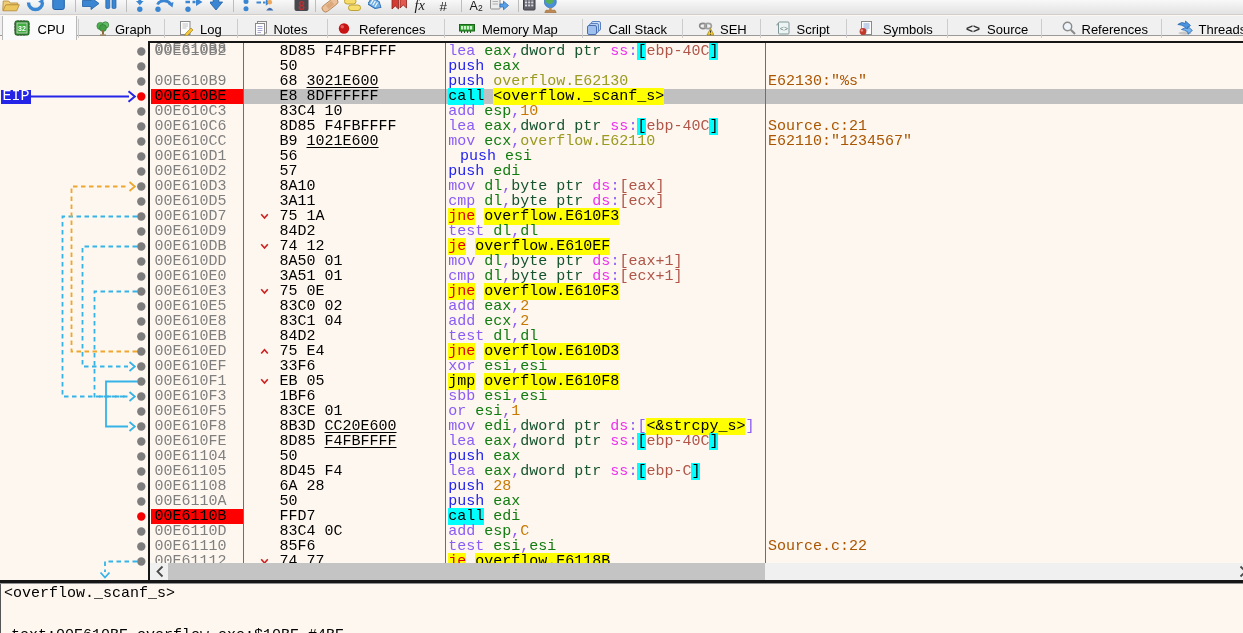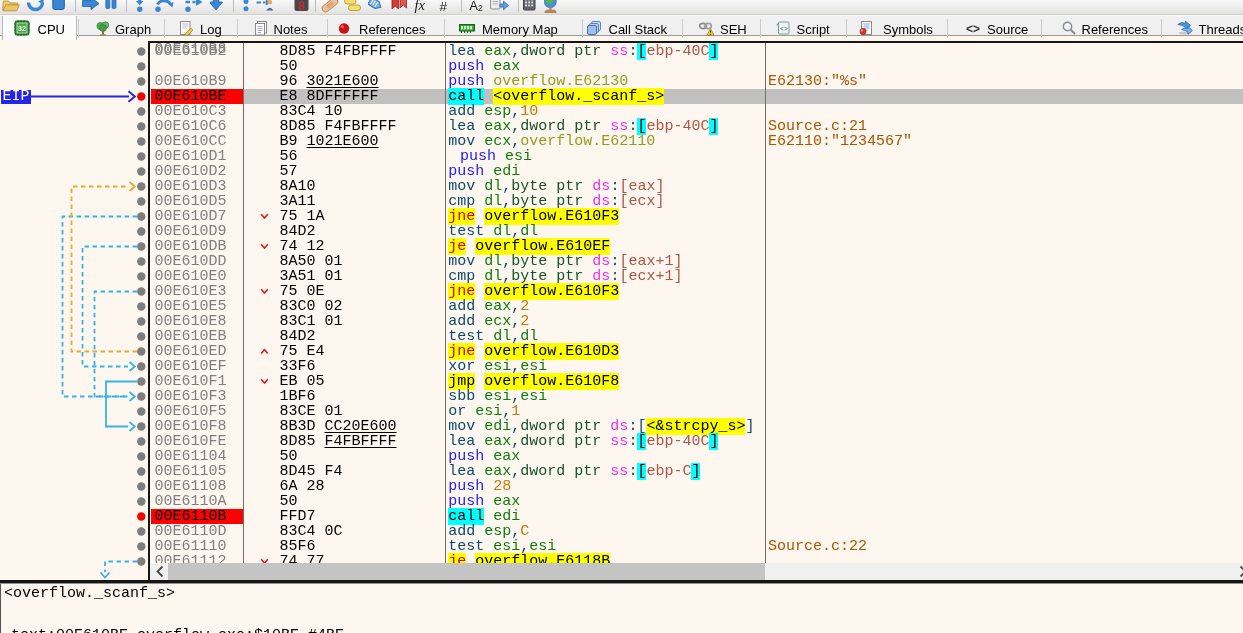--- a/index.html
+++ b/index.html
@@ -16,21 +16,21 @@
 .vborder{position:absolute;left:148px;top:41px;width:2px;height:539px;background:#161616}
 .table{position:absolute;left:150px;top:43px;width:1093px;height:520px;background:#fef7ef;overflow:hidden}
 .csep{position:absolute;top:43px;width:1px;height:520px;background:#6e6e6e}
 .cell{position:absolute;height:15px;font-size:15px;line-height:15.2px;white-space:pre;color:#000}
 .a{color:#7f7f7f}
 .ab{color:#000}
 .selband{position:absolute;left:243.5px;top:0;width:999.5px;height:15px;background:#c0c0c0}
 .redaddr{position:absolute;left:150.5px;top:0;width:93px;height:15px;background:#ff0000}
 .mk{position:absolute;left:260px}
 .b{color:#000}.bu{color:#000;text-decoration:underline;text-underline-offset:2px;text-decoration-thickness:1px}
-.t{color:#0c4a6e}
+.t{color:#8b5cf6}
 .r{color:#107c10}
 .p{color:#2222f0}
 .v{color:#c87800}
 .o{color:#9a9a20}
 .s{color:#ee30ee}
 .z{color:#14532d}
 .m{color:#b05548}
 .cb{color:#000;background:#00ffff}
 .yb{color:#000;background:#ffff00}
 .yr{color:#e00000;background:#ffff00}
@@ -309,21 +309,21 @@
 <div class="cell" style="top:89px;left:2.5px;color:#fff;z-index:3">EIP</div>
 <div class="vborder"></div>
 <div class="table"></div>
 <div class="cell a" style="top:44px;left:154.5px">00E610B2</div>
 <div class="cell" style="top:44px;left:279.5px"><span class="b">8D85 F4FBFFFF</span></div>
 <div class="cell" style="top:44px;left:448.3px"><span class="t">lea </span><span class="r">eax</span><span class="t">,</span><span class="z">dword ptr </span><span class="s">ss</span><span class="t">:</span><span class="cb">[</span><span class="m">ebp-40C</span><span class="cb">]</span></div>
 <div class="cell a" style="top:42px;left:154.5px">00E610B8</div>
 <div class="cell" style="top:59px;left:279.5px"><span class="b">50</span></div>
 <div class="cell" style="top:59px;left:448.3px"><span class="p">push </span><span class="r">eax</span></div>
 <div class="cell a" style="top:74px;left:154.5px">00E610B9</div>
-<div class="cell" style="top:74px;left:279.5px"><span class="b">96 </span><span class="bu">3021E600</span></div>
+<div class="cell" style="top:74px;left:279.5px"><span class="b">68 </span><span class="bu">3021E600</span></div>
 <div class="cell" style="top:74px;left:448.3px"><span class="p">push </span><span class="o">overflow.E62130</span></div>
 <div class="cell cm" style="top:74px;left:768px">E62130:"%s"</div>
 <div class="selband" style="top:89px"></div>
 <div class="redaddr" style="top:89px"></div>
 <div class="cell ab" style="top:89px;left:154.5px">00E610BE</div>
 <div class="cell" style="top:89px;left:279.5px"><span class="b">E8 8DFFFFFF</span></div>
 <div class="cell" style="top:89px;left:448.3px"><span class="cb">call</span><span class="t"> </span><span class="yb">&lt;overflow._scanf_s&gt;</span></div>
 <div class="cell a" style="top:104px;left:154.5px">00E610C3</div>
 <div class="cell" style="top:104px;left:279.5px"><span class="b">83C4 10</span></div>
 <div class="cell" style="top:104px;left:448.3px"><span class="t">add </span><span class="r">esp</span><span class="t">,</span><span class="v">10</span></div>
@@ -371,21 +371,21 @@
 <div class="cell a" style="top:284px;left:154.5px">00E610E3</div>
 <svg class="mk" style="top:287.5px" width="9" height="7" viewBox="0 0 9 7">
     <polyline points="1.2,1.2 4.5,5 7.8,1.2" fill="none" stroke="#d02020" stroke-width="1.6"></polyline>
   </svg>
 <div class="cell" style="top:284px;left:279.5px"><span class="b">75 0E</span></div>
 <div class="cell" style="top:284px;left:448.3px"><span class="yr">jne</span><span class="t"> </span><span class="yb">overflow.E610F3</span></div>
 <div class="cell a" style="top:299px;left:154.5px">00E610E5</div>
 <div class="cell" style="top:299px;left:279.5px"><span class="b">83C0 02</span></div>
 <div class="cell" style="top:299px;left:448.3px"><span class="t">add </span><span class="r">eax</span><span class="t">,</span><span class="v">2</span></div>
 <div class="cell a" style="top:314px;left:154.5px">00E610E8</div>
-<div class="cell" style="top:314px;left:279.5px"><span class="b">83C1 01</span></div>
+<div class="cell" style="top:314px;left:279.5px"><span class="b">83C1 04</span></div>
 <div class="cell" style="top:314px;left:448.3px"><span class="t">add </span><span class="r">ecx</span><span class="t">,</span><span class="v">2</span></div>
 <div class="cell a" style="top:329px;left:154.5px">00E610EB</div>
 <div class="cell" style="top:329px;left:279.5px"><span class="b">84D2</span></div>
 <div class="cell" style="top:329px;left:448.3px"><span class="t">test </span><span class="r">dl</span><span class="t">,</span><span class="r">dl</span></div>
 <div class="cell a" style="top:344px;left:154.5px">00E610ED</div>
 <svg class="mk" style="top:347.5px" width="9" height="7" viewBox="0 0 9 7">
     <polyline points="1.2,5.5 4.5,1.7 7.8,5.5" fill="none" stroke="#d02020" stroke-width="1.6"></polyline>
   </svg>
 <div class="cell" style="top:344px;left:279.5px"><span class="b">75 E4</span></div>
 <div class="cell" style="top:344px;left:448.3px"><span class="yr">jne</span><span class="t"> </span><span class="yb">overflow.E610D3</span></div>

